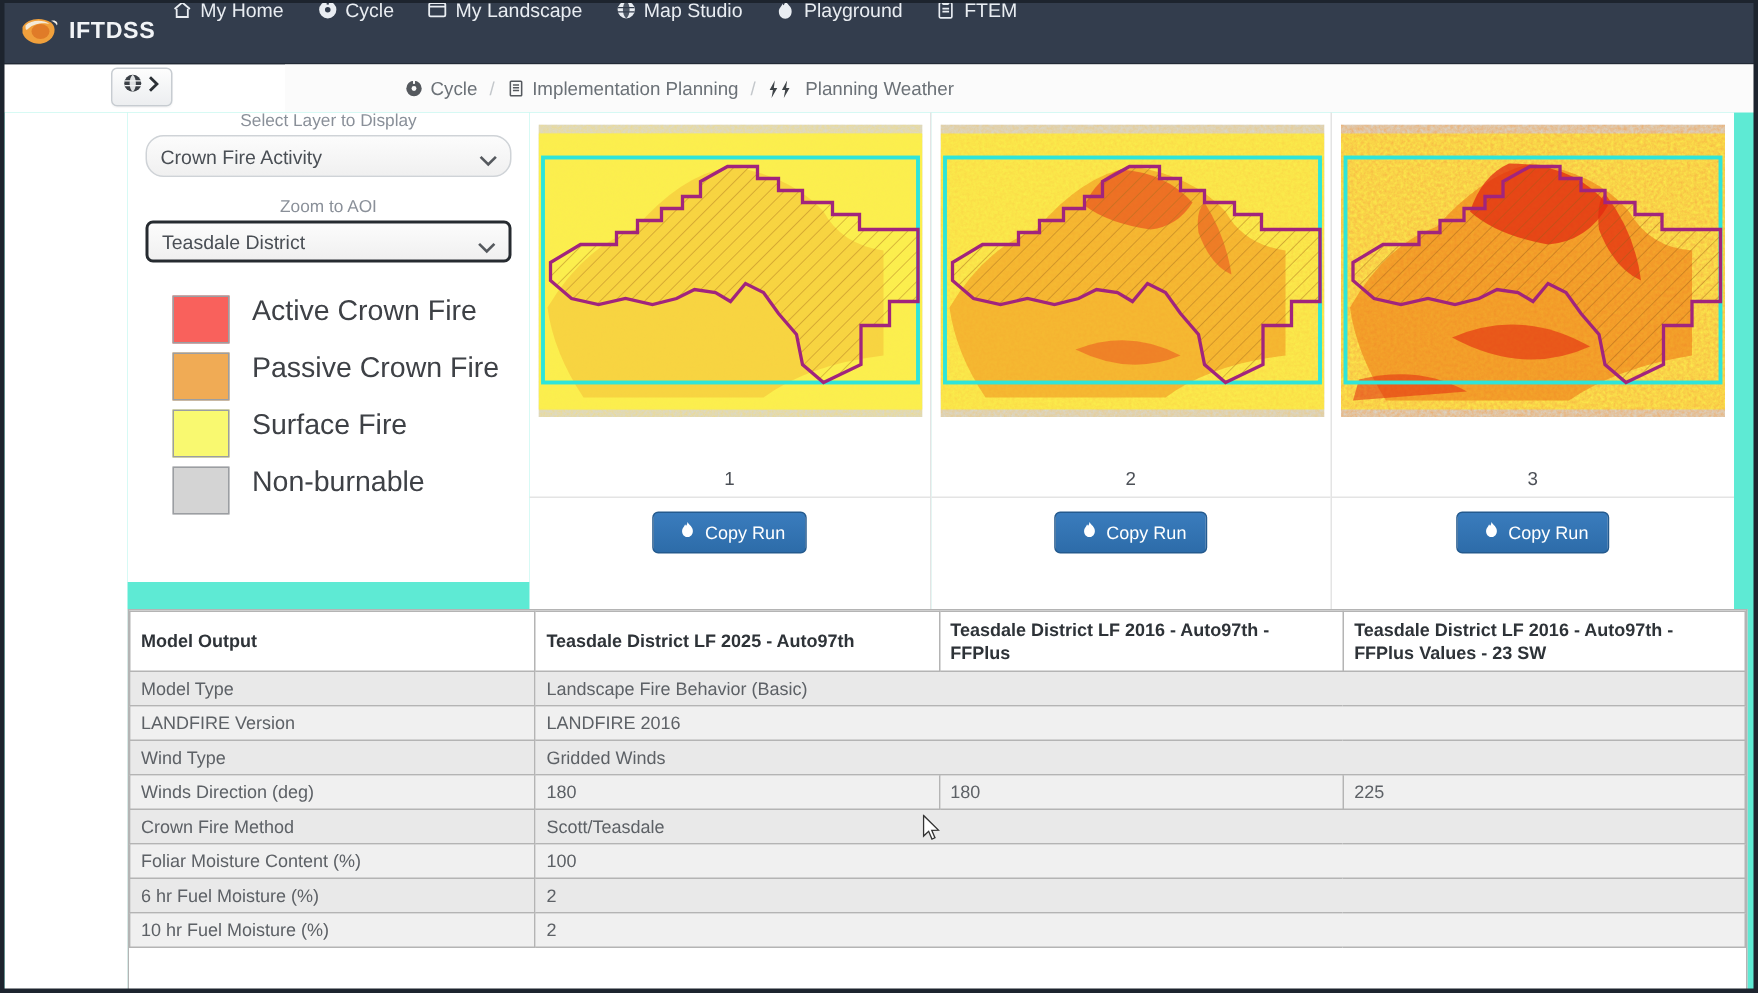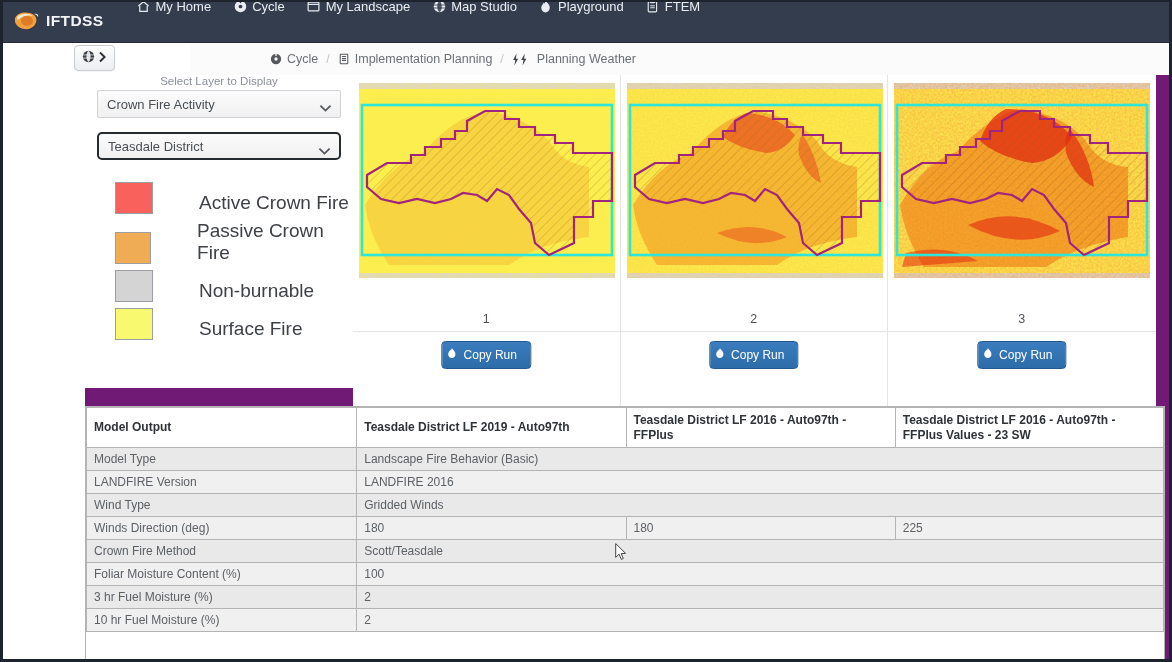--- a/index.html
+++ b/index.html
@@ -24,21 +24,21 @@
     background: #333d4d;
     display: flex; align-items: center;
     border-bottom: 1px solid #2a333f;
   }
   .navbar::after{
     content:""; position:absolute; left:0; bottom:-1px; width:100%; height:1px;
     background:#222a36;
   }
   .brand {
     display: flex; align-items: center;
-    margin-left: 13px; margin-right: 22px;
+    margin-left: 13px; 
   }
   .brand-logo {
     width: 26px; height: 22px; margin-right: 7px;
     position: relative;
   }
   .brand-name {
     color: #f2f4f7; font-size: 15.5px; font-weight: bold;
     letter-spacing: 0.4px;
   }
   .nav-item {
@@ -79,54 +79,54 @@
   }
   .crumb { display: inline-flex; align-items: center; cursor: pointer; }
   .crumb .c-ico { margin-right: 5px; display:inline-flex; align-items:center; }
   .crumb-sep { margin: 0 8px; color: #c3c7cb; }
   .crumb.current { color: #6b7177; cursor: default; }
 
   
   .content {
     position: absolute; left: 0; top: 75px;
     width: 1172px; height: 587px;
-    background: #701a75;
+    background: #5eead4;
   }
 
   
   .leftpanel {
     position: absolute; left: 85px; top: 0;
     width: 268px; height: 313px;
     background: #ffffff;
   }
   .field-label {
     text-align: center; font-size: 11.5px; color: #8a9099;
     margin-bottom: 2px; overflow: hidden; height: 13px;
   }
   .select-wrap { position: relative; margin: 0 12px; }
   select.ui-select {
     -webkit-appearance: none; appearance: none;
     width: 100%; height: 28px;
     background: linear-gradient(#fcfcfc, #f0f0f0);
-    border: 1px solid #cfd3d7; border-radius: 2px;
+    border: 1px solid #cfd3d7; border-radius: 12px;
     font-size: 13px; color: #4a4f55;
     padding: 0 24px 0 9px;
     font-family: "Liberation Sans", sans-serif;
     cursor: pointer;
   }
   select.ui-select.focused {
     border: 2px solid #262b30; border-radius: 5px;
   }
   .sel-caret {
     position: absolute; right: 9px; top: 9px;
     pointer-events: none; color: #555b61;
   }
 
   .legend { margin-top: 22px; padding-left: 30px; }
-  .legend-row { display: flex; align-items: flex-end; margin-bottom: 6px; gap: 31px; }
+  .legend-row { display: flex; align-items: flex-start; margin-bottom: 6px; }
   .swatch {
     width: 38px; height: 32px; border: 1px solid #9b9ea2;
     margin-right: 15px;
   }
   .legend-text { font-size: 19px; color: #3e4146; font-weight: 400; }
 
   
   .maps {
     position: absolute; left: 353px; top: 0;
     width: 803px; height: 360px;
@@ -154,21 +154,21 @@
     position: absolute; left: 0; top: 256px;
     width: 100%; height: 1px; background: #e4e4e4;
   }
   .copy-run {
     position: absolute; left: 50%; top: 266px;
     transform: translateX(-50%);
     background: linear-gradient(#3a7cbd, #2d6ca9);
     border: 1px solid #245a8e;
     border-radius: 4px;
     color: #ffffff; font-size: 12px;
-    padding: 5px 13px 6px 4px;
+    padding: 5px 13px 6px 17px;
     display: inline-flex; align-items: center; gap: 6px;
     cursor: pointer; white-space: nowrap;
     font-family: "Liberation Sans", sans-serif;
   }
 
   
   .tablewrap {
     position: absolute; left: 85px; top: 331px;
     width: 1080px; height: 256px;
     overflow: hidden;
@@ -372,20 +372,21 @@
         </select>
         <span class="sel-caret">
           <svg width="13" height="9" viewBox="0 0 13 9" fill="none" stroke="#55595e" stroke-width="1.8">
             <path d="M1.4 1.6 L6.5 6.6 L11.6 1.6"></path>
           </svg>
         </span>
       </div>
 
       <div style="height:14px"></div>
 
+      <div class="field-label">Zoom to AOI</div>
       <div class="select-wrap">
         <select class="ui-select focused">
           <option>Teasdale District</option>
         </select>
         <span class="sel-caret" style="right:10px;top:10px">
           <svg width="13" height="9" viewBox="0 0 13 9" fill="none" stroke="#55595e" stroke-width="1.8">
             <path d="M1.4 1.6 L6.5 6.6 L11.6 1.6"></path>
           </svg>
         </span>
       </div>
@@ -393,26 +394,26 @@
       <div class="legend">
         <div class="legend-row">
           <span class="swatch" style="background:#f9615c"></span>
           <span class="legend-text">Active Crown Fire</span>
         </div>
         <div class="legend-row">
           <span class="swatch" style="background:#f0ab55"></span>
           <span class="legend-text">Passive Crown Fire</span>
         </div>
         <div class="legend-row">
+          <span class="swatch" style="background:#f9f970"></span>
+          <span class="legend-text">Surface Fire</span>
+        </div>
+        <div class="legend-row">
           <span class="swatch" style="background:#d4d4d4"></span>
           <span class="legend-text">Non-burnable</span>
-        </div>
-        <div class="legend-row">
-          <span class="swatch" style="background:#f9f970"></span>
-          <span class="legend-text">Surface Fire</span>
         </div>
       </div>
     </div>
 
     <div class="maps">
 
       <div class="mapcell">
         <div class="mapimg">
           <svg width="256" height="195" viewBox="0 0 256 195" preserveAspectRatio="none">
             <defs>
@@ -542,21 +543,21 @@
       <table class="out">
         <colgroup>
           <col class="col-0">
             <col class="col-1">
             <col class="col-2">
             <col class="col-3">
         </colgroup>
         <thead>
           <tr>
             <th>Model Output</th>
-            <th>Teasdale District LF 2019 - Auto97th</th>
+            <th>Teasdale District LF 2025 - Auto97th</th>
             <th>Teasdale District LF 2016 - Auto97th - FFPlus</th>
             <th>Teasdale District LF 2016 - Auto97th - FFPlus Values - 23 SW</th>
           </tr>
         </thead>
         <tbody>
             <tr>
               <td class="rowlabel">Model Type</td>
               <td class="span" colspan="3">Landscape Fire Behavior (Basic)</td>
             </tr>
             <tr>
@@ -575,21 +576,21 @@
             </tr>
             <tr>
               <td class="rowlabel">Crown Fire Method</td>
               <td class="span" colspan="3">Scott/Teasdale</td>
             </tr>
             <tr>
               <td class="rowlabel">Foliar Moisture Content (%)</td>
               <td class="span" colspan="3">100</td>
             </tr>
             <tr>
-              <td class="rowlabel">3 hr Fuel Moisture (%)</td>
+              <td class="rowlabel">6 hr Fuel Moisture (%)</td>
               <td class="span" colspan="3">2</td>
             </tr>
             <tr>
               <td class="rowlabel">10 hr Fuel Moisture (%)</td>
               <td class="span" colspan="3">2</td>
             </tr>
           </tbody>
       </table>
     </div>
 

